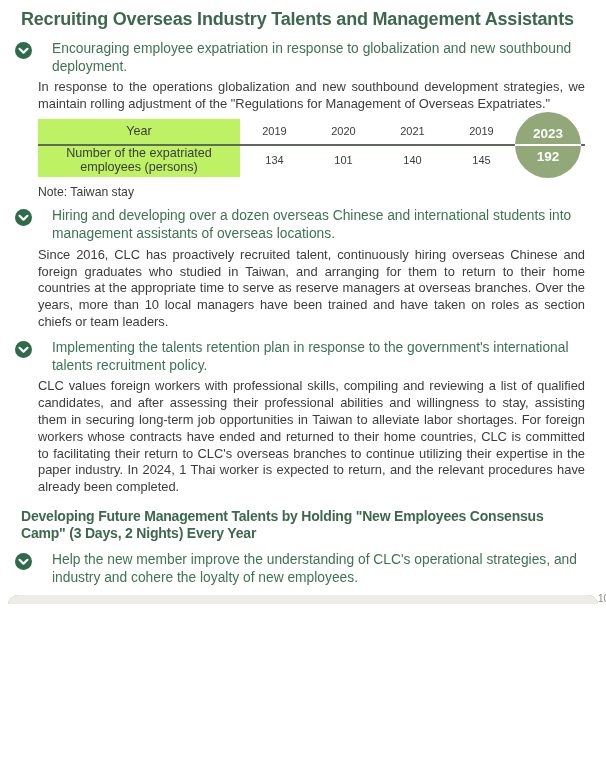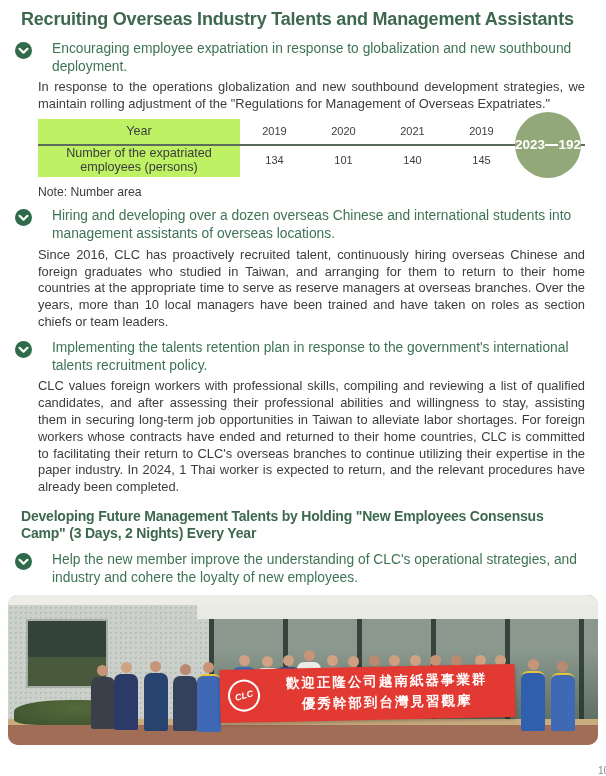--- a/index.html
+++ b/index.html
@@ -1,39 +1,39 @@
 <!DOCTYPE html>
 <html><head>
 <meta charset="utf-8">
 <style>
   * { margin:0; padding:0; box-sizing:border-box; }
   html,body { background:#ffffff; }
   .page {
-    position:relative; width:606px; height:776px; overflow:hidden;
+    position:relative; width:606px; height:604px; overflow:hidden;
     background:#ffffff; padding:7px 21px 17px 21px;
     font-family:"Liberation Sans", sans-serif; color:#3d3d3d;
   }
   h1.h1 { font-size:18px; line-height:1.2; color:#3d684d; letter-spacing:-0.2px; margin:2px 0 9px 0; font-weight:bold; }
   h1.h2 { font-size:14px; line-height:1.26; color:#3d684d; letter-spacing:-0.2px; margin:12px 0 7px 0; font-weight:bold; }
   .bullet { display:flex; gap:20px; margin:8px 0 4px -6px; align-items:flex-start; }
   .bicon { flex:none; width:17px; height:17px; margin-top:2px; }
   .bhead { color:#3e7355; font-size:13.8px; line-height:1.3; }
   .body-text { margin:3px 0 6px 17px; font-size:12.9px; line-height:1.3; text-align:justify; color:#3c3c3c; }
   
   .xtable { position:relative; margin:6px 0 0 17px; width:547px; }
   .trow { display:grid; grid-template-columns:202px repeat(5, 1fr); align-items:center; }
   .trow.thead { height:25px; }
   .trow.tdata { height:33px; }
   .tcell { text-align:center; font-size:11px; color:#3c3c3c; }
   .tcell.lbl { background:#bef264; height:100%; display:flex; align-items:center; justify-content:center; font-size:12.6px; line-height:1.15; padding:0 14px; }
   .tdivider { position:absolute; left:0; right:0; top:25px; height:2px; background:#5c6b5c; }
   .hl-circle {
     position:absolute; top:-7px; right:4px; width:66px; height:66px; border-radius:50%;
     background:#92a878; color:#fff; font-weight:bold; font-size:13.5px;
-    display:flex; flex-direction:row; align-items:center; justify-content:center; z-index:2;
+    display:flex; flex-direction:column; align-items:center; justify-content:center; z-index:2;
   }
   .hl-line { width:66px; height:2px; background:#ffffff; margin:3px 0; }
   .note { margin:8px 0 2px 17px; font-size:12.2px; color:#3c3c3c; }
   
   .photo { position:relative; margin:8px 0 0 -13px; width:590px; height:150px; border-radius:10px; overflow:hidden; background:#9aa89c; }
   .ph-sky { position:absolute; left:0; top:0; width:100%; height:7%; background:#edece7; }
   .ph-ceiling { position:absolute; left:32%; top:7%; width:68%; height:9%; background:#e9eae2; }
   .ph-wall { position:absolute; left:0; top:7%; width:34%; height:77%;
     background-color:#cbd0cb; background-image:radial-gradient(#b4bab4 1px, rgba(0,0,0,0) 1px); background-size:5px 5px; }
   .ph-window { position:absolute; left:3%; top:16%; width:14%; height:46%;
@@ -96,21 +96,21 @@
       <div class="tcell">140</div>
       <div class="tcell">145</div>
       <div class="tcell"></div>
     </div>
     <div class="hl-circle">
       <div>2023</div>
       <div class="hl-line"></div>
       <div>192</div>
     </div>
   </div>
-  <p class="note">Note: Number area</p>
+  <p class="note">Note: Taiwan stay</p>
 
   <div class="bullet">
     <span class="bicon">
       <svg viewBox="0 0 17 17" width="17" height="17">
           <circle cx="8.5" cy="8.5" r="8.5" fill="#2f6a4a"></circle>
           <polyline points="4.5,6.8 8.5,10.6 12.5,6.8" fill="none" stroke="#ffffff" stroke-width="2.2" stroke-linecap="round" stroke-linejoin="round"></polyline>
         </svg>
     </span>
     <p class="bhead">Hiring and developing over a dozen overseas Chinese and international students into management assistants of overseas locations.</p>
   </div>

